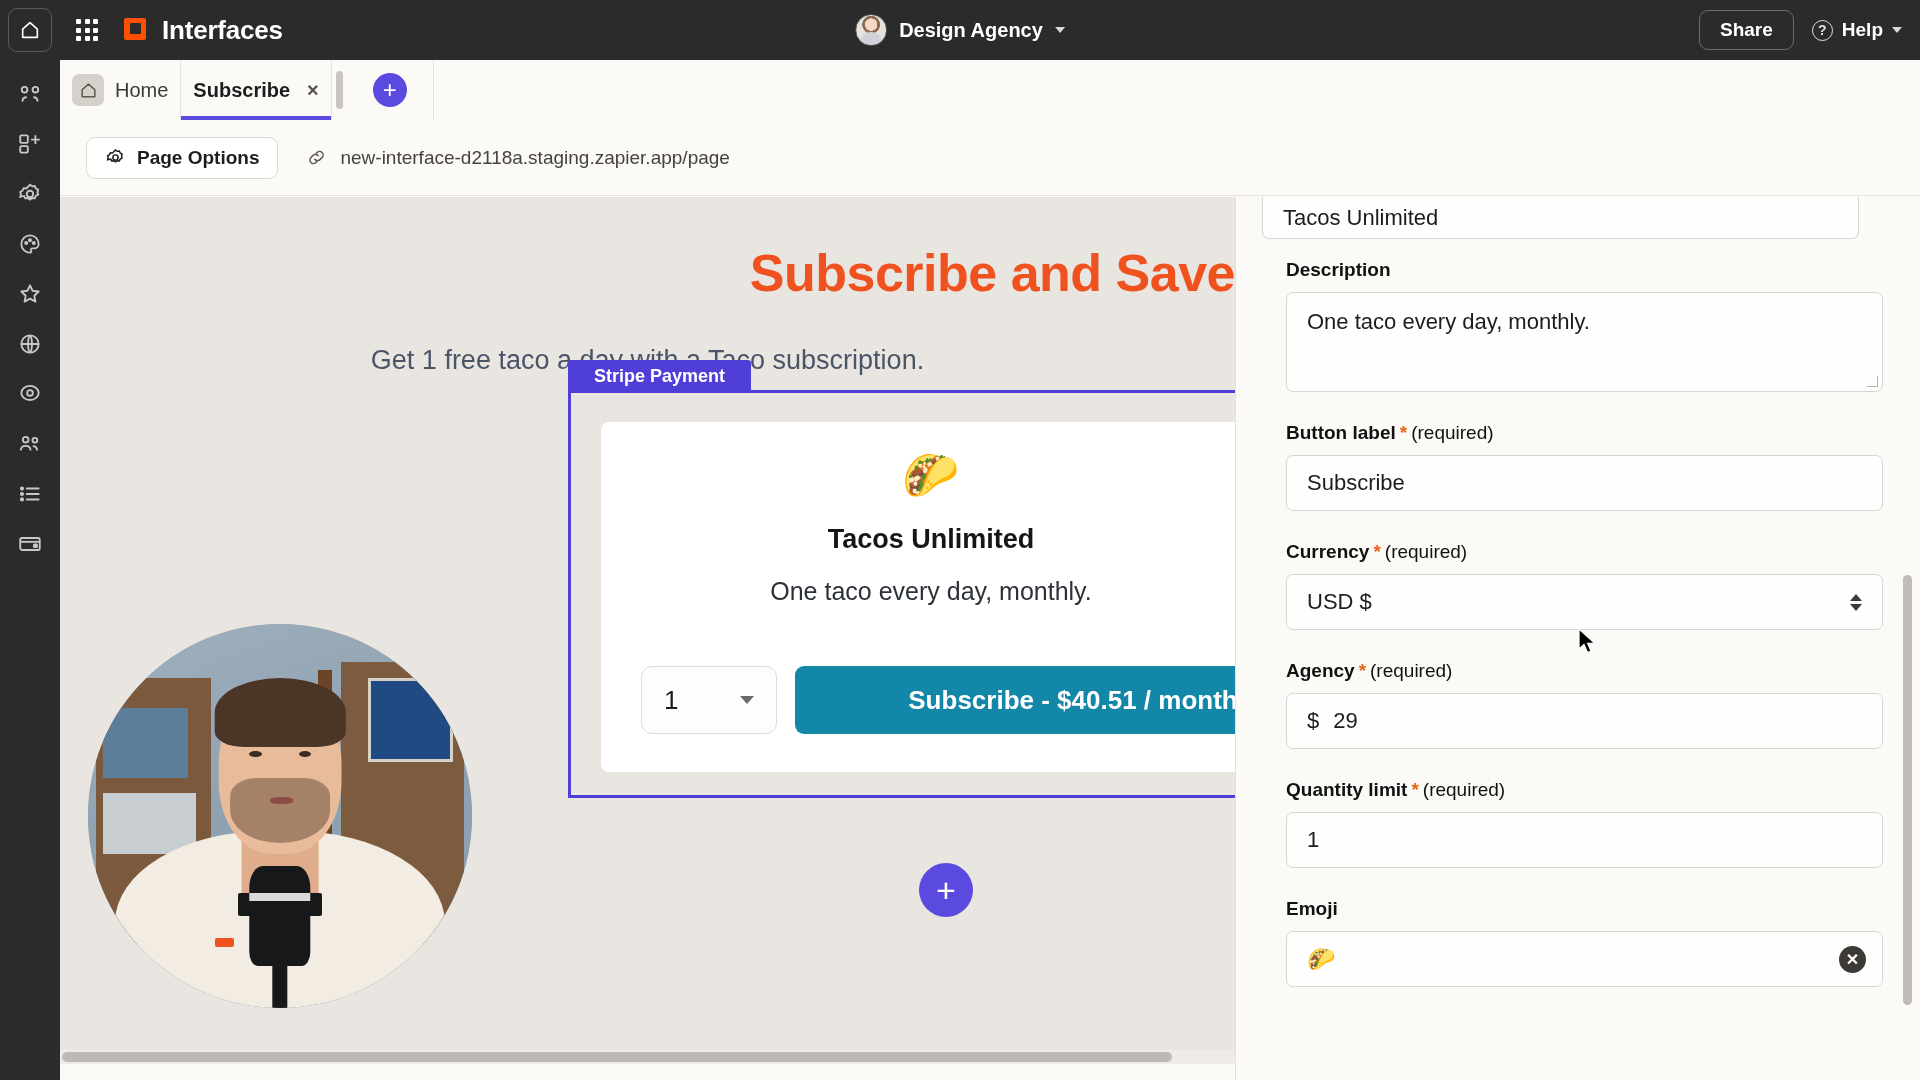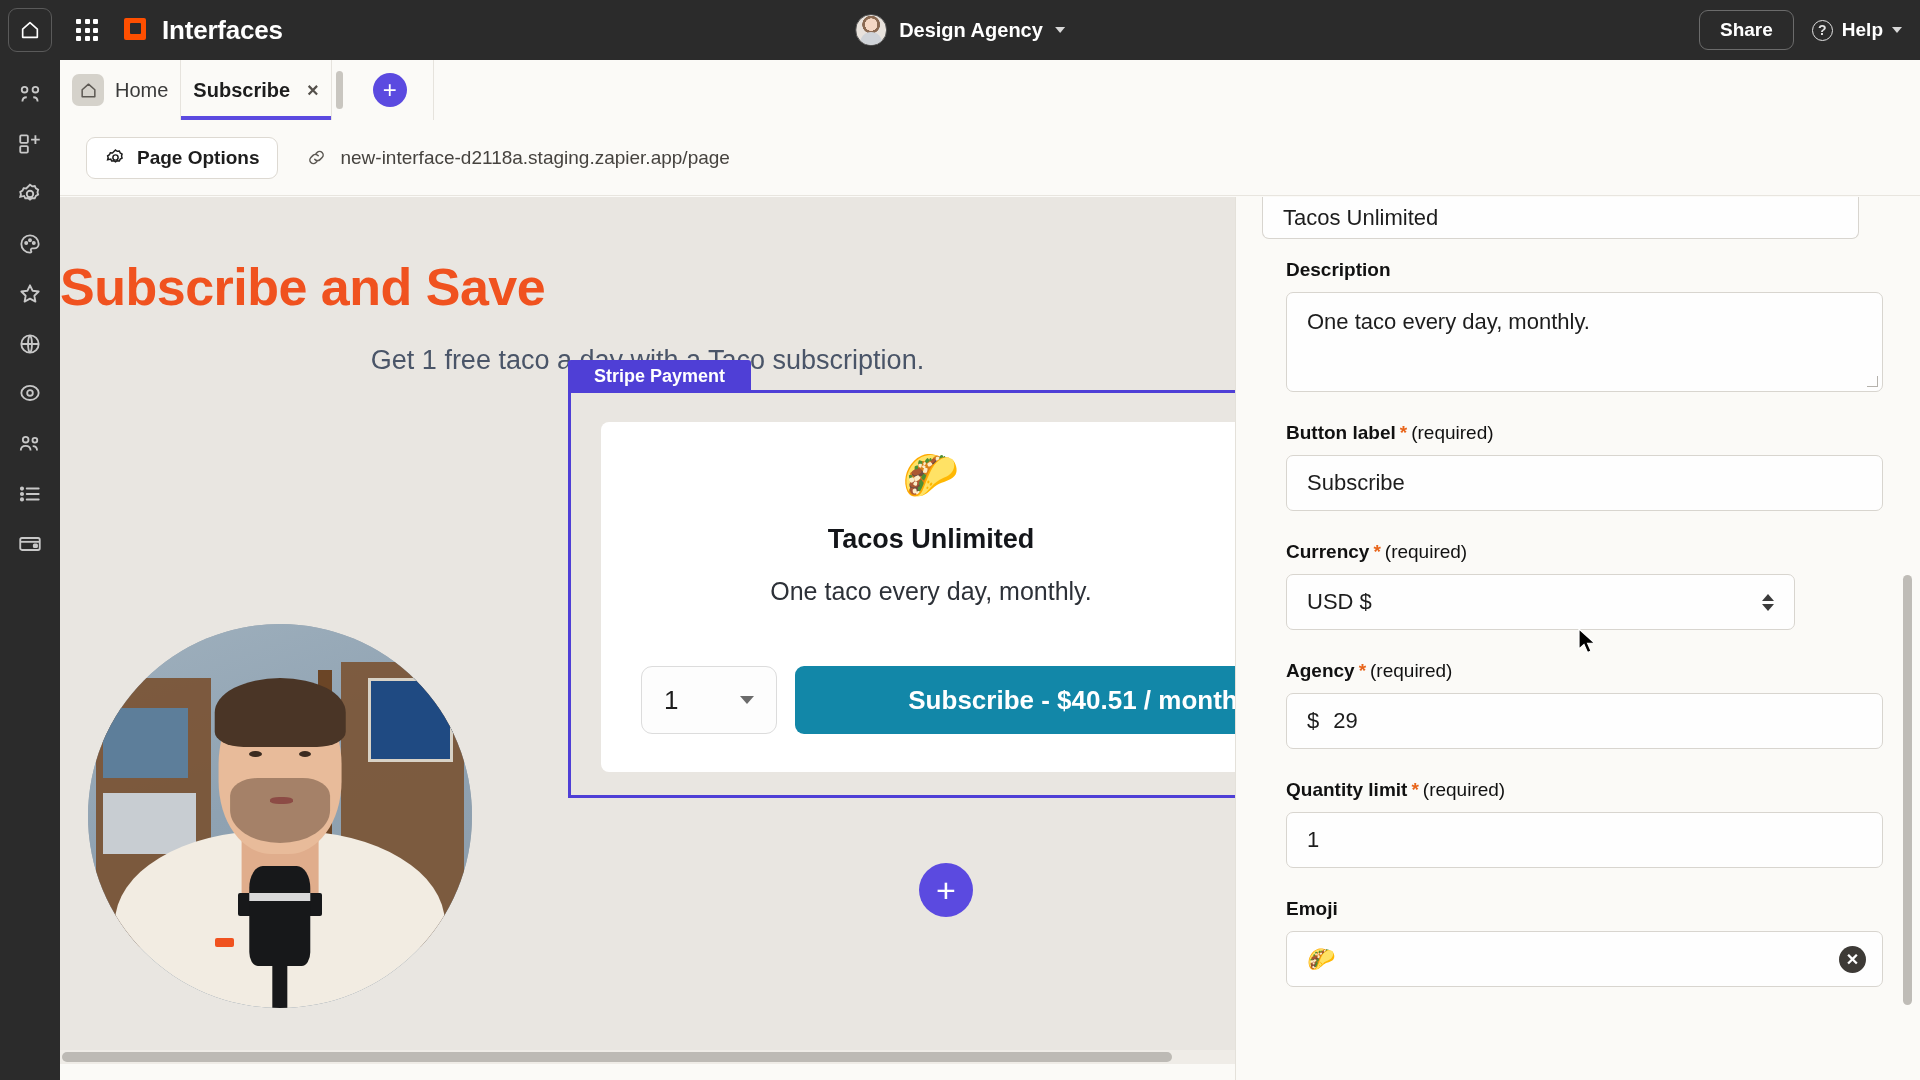--- a/index.html
+++ b/index.html
@@ -138,21 +138,21 @@
   }
   .url-row { display:flex; align-items:center; gap:13px; cursor:pointer; }
   .url-text { font-size:19px; color:#46433f; }
 
   
   .canvas {
     position:absolute; left:60px; top:197px; width:1175px; height:862px;
     background:#e9e6e1; overflow:hidden; z-index:10;
   }
   .page-title {
-    position:absolute; top:60px; left:0; width:1175px; text-align:left;
+    position:absolute; top:46px; left:0; width:1175px; text-align:right;
     font-size:52px; font-weight:700; color:#f0521f; letter-spacing:-0.5px;
   }
   .page-sub {
     position:absolute; top:148px; left:0; width:1175px; text-align:center;
     font-size:27px; color:#4a5568; white-space:nowrap;
   }
   .widget {
     position:absolute; left:508px; top:193px; width:720px; height:408px;
     border: 3px solid #4f3fd6; background:#e9e6e1;
   }
@@ -280,21 +280,21 @@
     width:597px; height:100px; border:1.4px solid #d8d5cf; border-radius:7px;
     background:#fefefe; font-size:22px; color:#1d1d1d; padding: 16px 20px;
     position:relative;
   }
   .ftext::after {
     content:""; position:absolute; right:4px; bottom:4px;
     width:10px; height:10px;
     border-right:1.5px solid #b5b2ac; border-bottom:1.5px solid #b5b2ac;
   }
   .fselect {
-    width:509px; height:56px; border:1.4px solid #d8d5cf; border-radius:7px;
+    width:597px; height:56px; border:1.4px solid #d8d5cf; border-radius:7px;
     background:#fefefe; font-size:22px; color:#1d1d1d;
     display:flex; align-items:center; justify-content:space-between; padding: 0 20px;
     cursor:pointer;
   }
   .updown { display:flex; flex-direction:column; gap:3px; align-items:center; }
   .updown .u { width:0;height:0;border-left:6px solid transparent;border-right:6px solid transparent;border-bottom:7px solid #3b3b3b; }
   .updown .d { width:0;height:0;border-left:6px solid transparent;border-right:6px solid transparent;border-top:7px solid #3b3b3b; }
   .money { display:flex; align-items:center; gap:14px; }
   .money .sym { font-size:22px; color:#1d1d1d; }
   .emoji-field {

